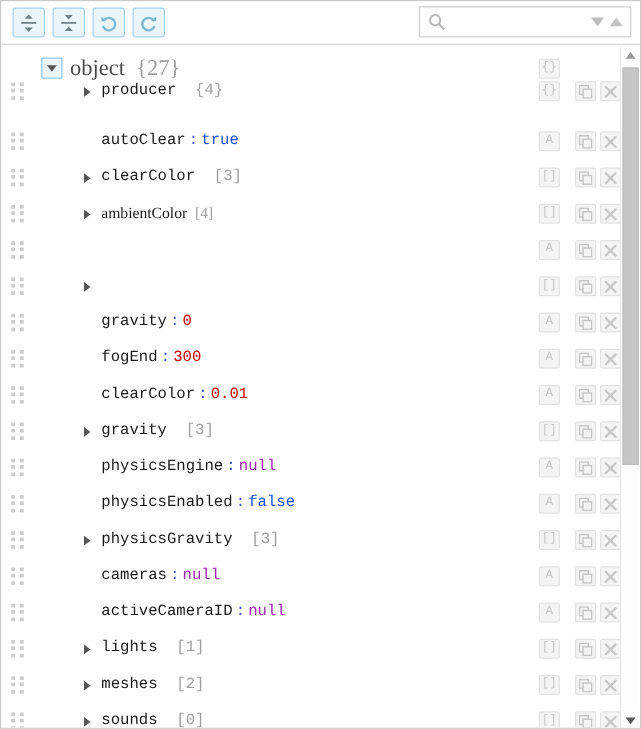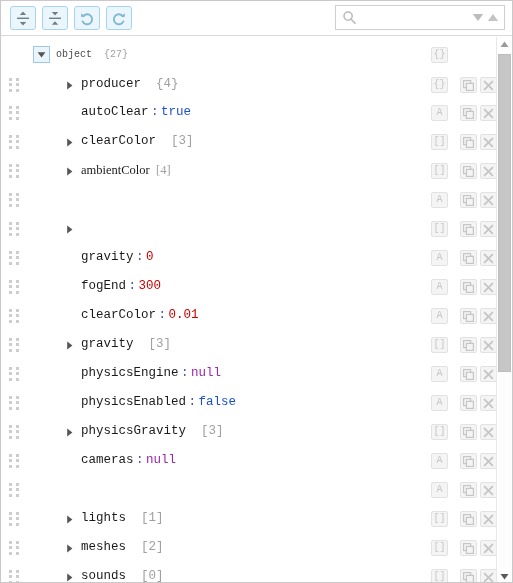--- a/index.html
+++ b/index.html
@@ -156,22 +156,22 @@
 
   .label {
     position: absolute;
     top: 6px;
     font-family: "Liberation Mono", monospace;
     font-size: 12.5px;
     white-space: nowrap;
     line-height: 17px;
   }
   .label.root-lbl {
-    font-family: Liberation Mono, monospace;
-    font-size: 10px;
+    font-family: Liberation Serif, serif;
+    font-size: 18px;
     color: #4a4a4a;
   }
   .k { color: #1a1a1a; }
   .colon { color: #4652c4; }
   .v-num { color: #cc0000; }
   .v-bool { color: #1a4fd6; }
   .v-null { color: #9c27b0; }
   .count { color: #a0a0a0; }
 
   
@@ -306,21 +306,21 @@
     <div id="rows-container">
         <div class="row" style="top: 4px;">
           <div class="twisty root" style="left: 32px;">
             <svg width="9" height="9" viewBox="0 0 9 9">
               <path d="M0.6 2.2 L8.4 2.2 L4.5 7.4 Z" fill="#555"></path>
             </svg>
           </div>
           <div class="label root-lbl" style="left: 55px;"><span>object</span>&nbsp; <span class="count">{27}</span></div>
           <div class="act act-type">{}</div>
         </div>
-        <div class="row" style="top: 34px; padding-left: 22px;">
+        <div class="row" style="top: 22px; padding-left: 22px;">
           <div class="drag-handle">
             <i></i>
             <i></i>
             <i></i>
             <i></i>
             <i></i>
             <i></i>
           </div>
           <div class="twisty" style="left: 61px;">
             <svg width="9" height="9" viewBox="0 0 9 9">
@@ -679,20 +679,21 @@
         </div>
         <div class="row" style="top: 439px;">
           <div class="drag-handle">
             <i></i>
             <i></i>
             <i></i>
             <i></i>
             <i></i>
             <i></i>
           </div>
+          <div class="label" style="left: 80px;"><span class="k">activeCameraID</span><span class="colon"> : </span><span class="v-null">null</span></div>
           <div class="act act-type">A</div>
           <div class="act act-copy">
             <svg width="11" height="11" viewBox="0 0 11 11">
               <rect x="0.6" y="0.6" width="7" height="7" fill="none" stroke="#c6c6c6" stroke-width="1.2"></rect>
               <rect x="3.4" y="3.4" width="7" height="7" fill="#f4f4f4" stroke="#c6c6c6" stroke-width="1.2"></rect>
             </svg>
           </div>
           <div class="act act-del">
             <svg width="11" height="11" viewBox="0 0 11 11">
               <line x1="1.6" y1="1.6" x2="9.4" y2="9.4" stroke="#c6c6c6" stroke-width="1.9" stroke-linecap="round"></line>

